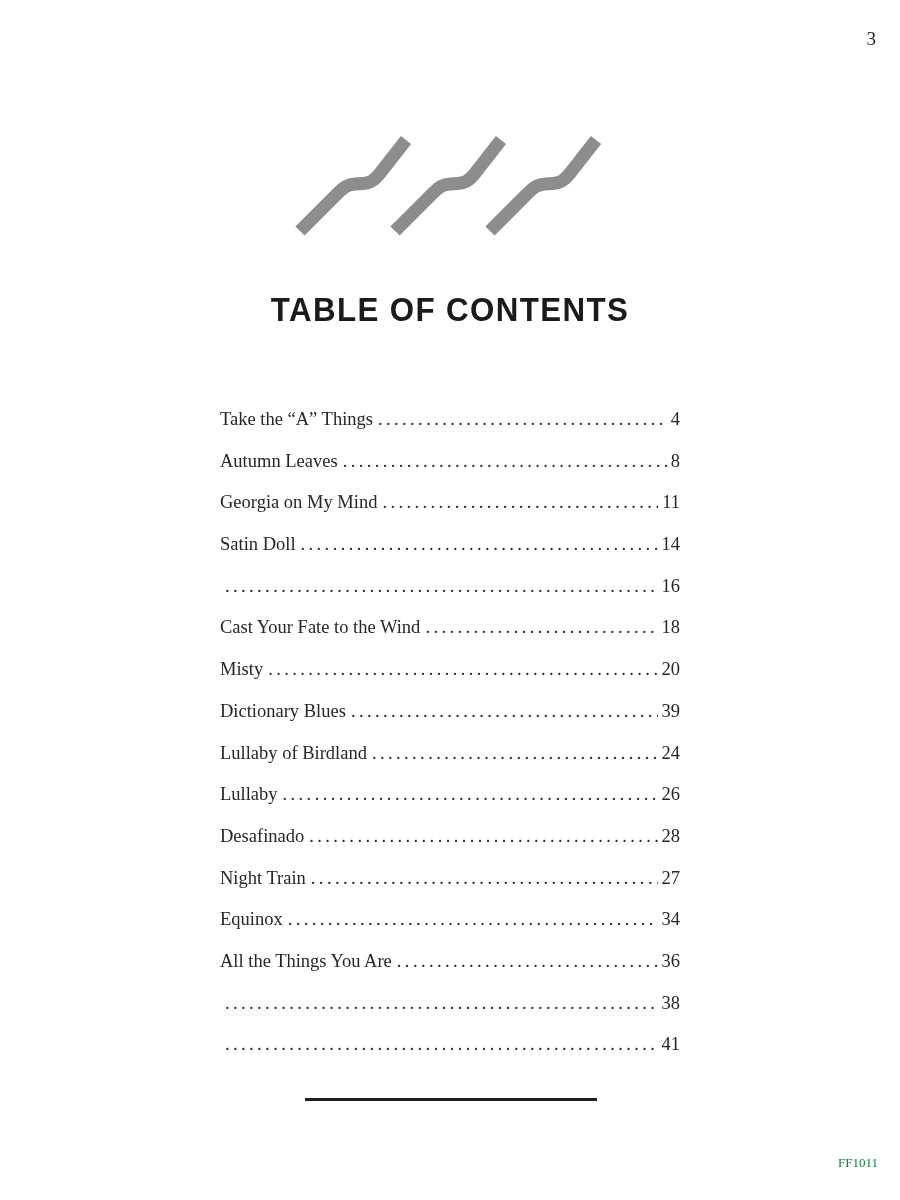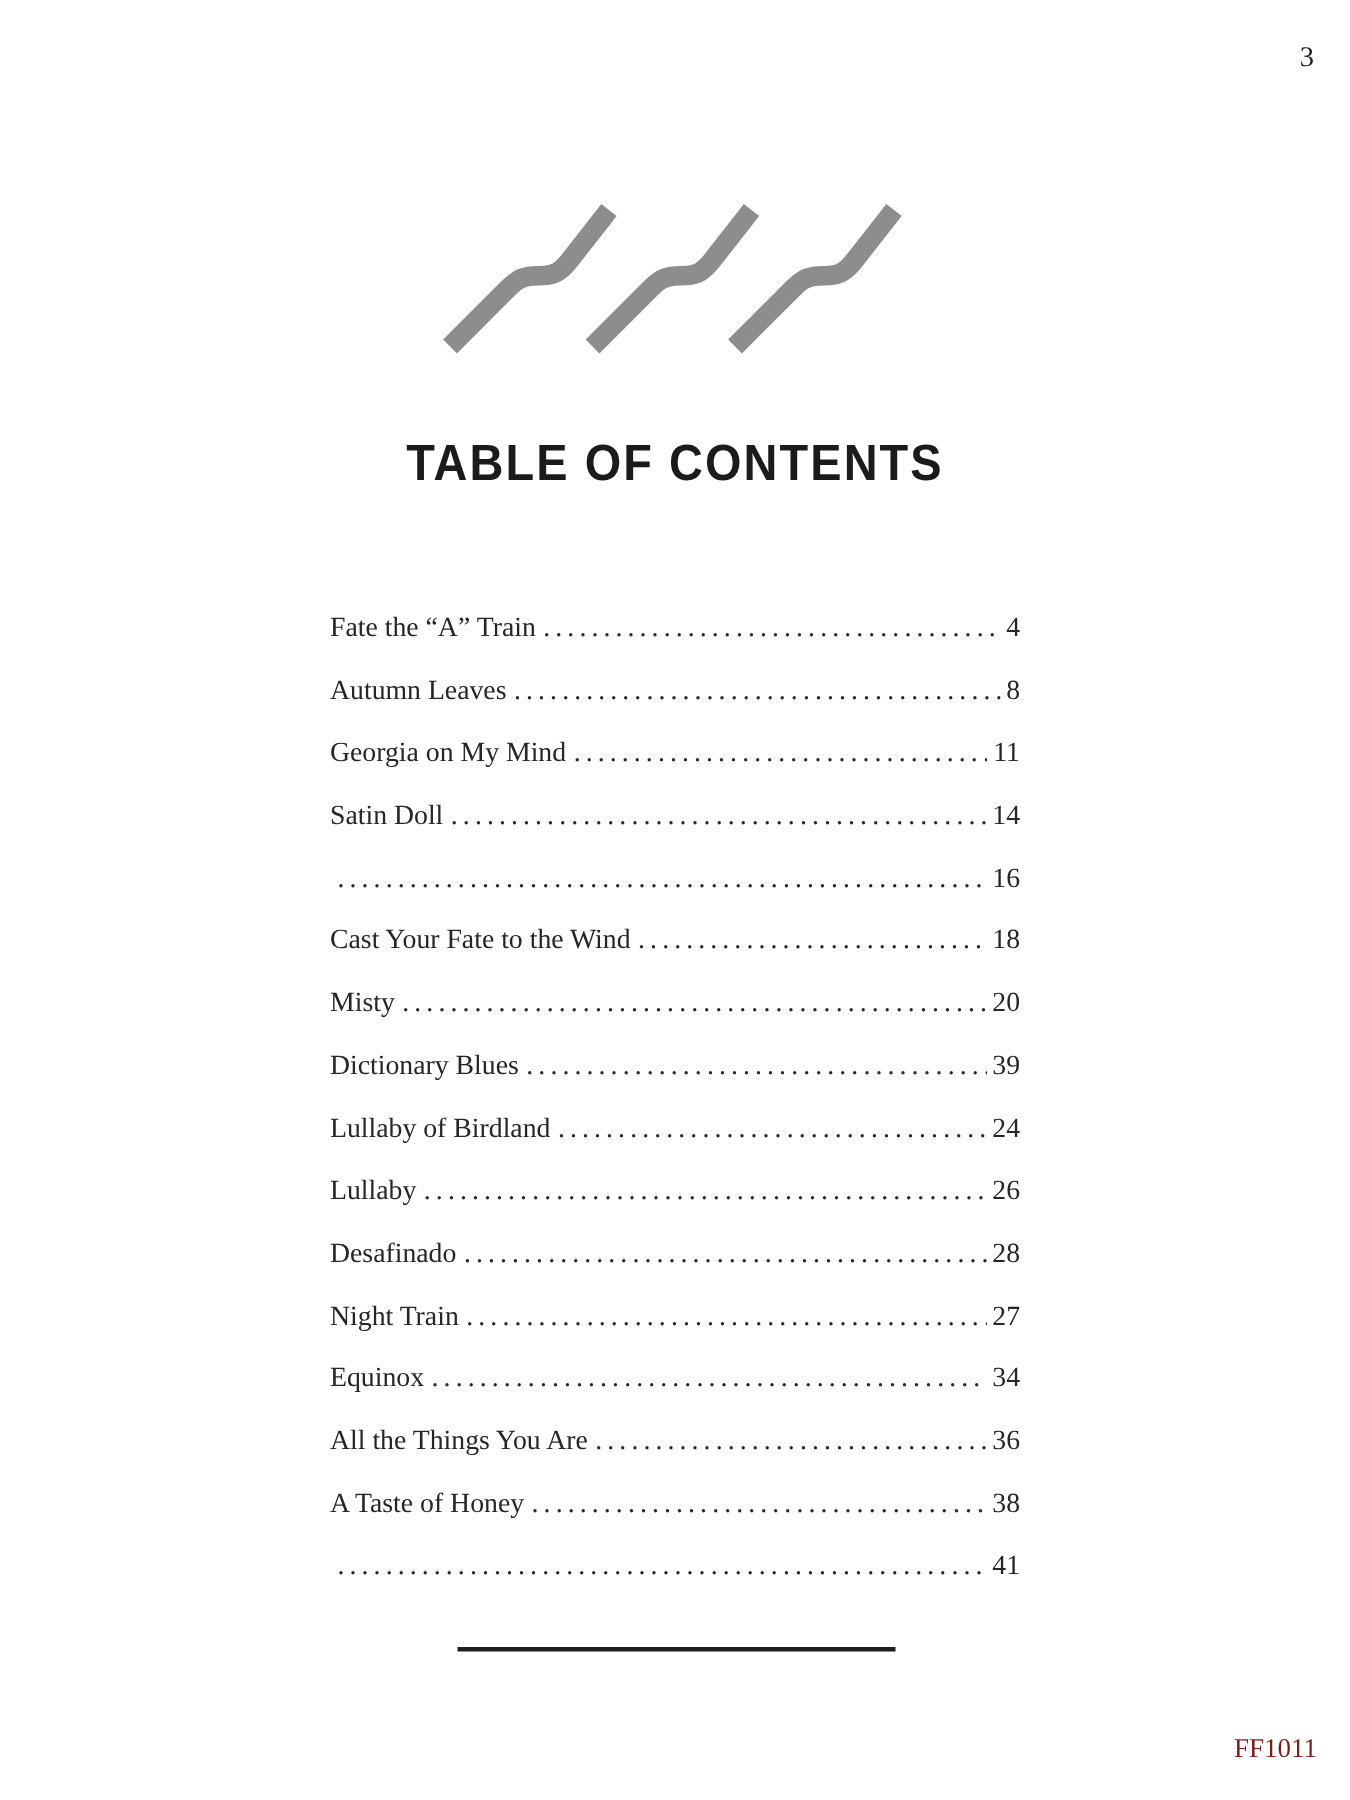--- a/index.html
+++ b/index.html
@@ -84,22 +84,22 @@
     top: 1098px;
     width: 292px;
     height: 3px;
     background: #1e1e1e;
   }
 
   .footer-code {
     position: absolute;
     top: 1155px;
     right: 22px;
-    font-size: 18px;
-    color: #7f1d1d;
+    font-size: 13px;
+    color: #15803d;
   }
 </style>
 </head>
 <body>
 
 <div class="page">
 
   <div class="page-number">3</div>
 
   <div class="logo">
@@ -113,21 +113,21 @@
         <use href="#slash" x="190"></use>
       </g>
     </svg>
   </div>
 
   <div class="title">TABLE OF CONTENTS</div>
 
   <div class="toc">
 
       <div class="toc-row">
-        <span class="toc-title">Fate the “A” Train</span>
+        <span class="toc-title">Take the “A” Things</span>
         <span class="toc-dots">........................................................................................................................</span>
         <span class="toc-page">4</span>
       </div>
 
       <div class="toc-row">
         <span class="toc-title">Autumn Leaves</span>
         <span class="toc-dots">........................................................................................................................</span>
         <span class="toc-page">8</span>
       </div>
 
@@ -196,21 +196,20 @@
         <span class="toc-page">34</span>
       </div>
 
       <div class="toc-row">
         <span class="toc-title">All the Things You Are</span>
         <span class="toc-dots">........................................................................................................................</span>
         <span class="toc-page">36</span>
       </div>
 
       <div class="toc-row">
-        <span class="toc-title">A Taste of Honey</span>
         <span class="toc-dots">........................................................................................................................</span>
         <span class="toc-page">38</span>
       </div>
 
       <div class="toc-row">
         <span class="toc-dots">........................................................................................................................</span>
         <span class="toc-page">41</span>
       </div>
     </div>
 

